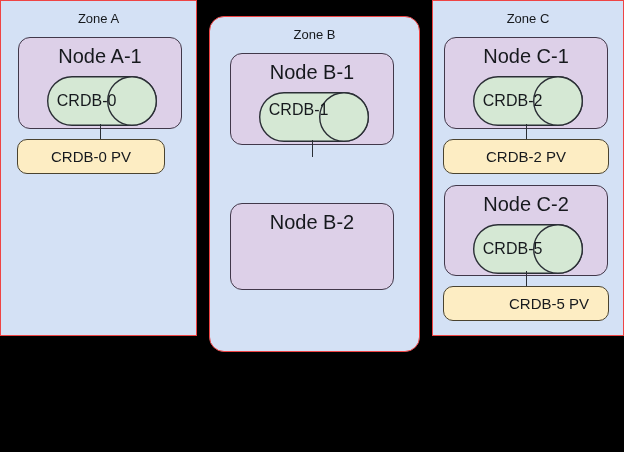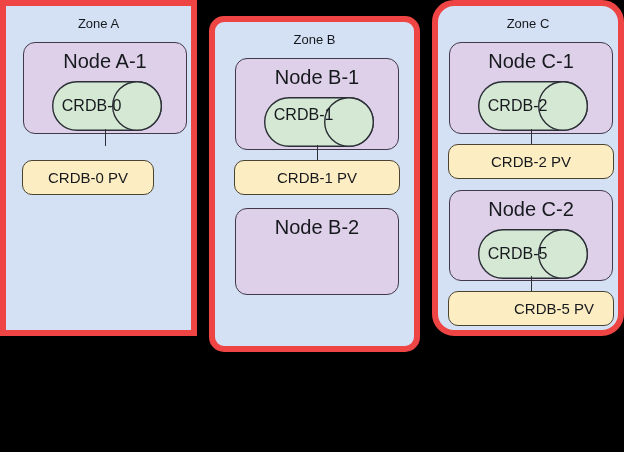--- a/index.html
+++ b/index.html
@@ -15,21 +15,21 @@
     background: #000000;
     overflow: hidden;
     font-family: "Liberation Sans", sans-serif;
     -webkit-font-smoothing: antialiased;
   }
 
   
   .zone {
     position: absolute;
     background: #d4e1f5;
-    border: 6px solid #ef4444;
+    border: 1px solid #ef4444;
     box-sizing: border-box;
   }
   .zone-title {
     position: absolute;
     left: 0;
     right: 0;
     top: 10px;
     text-align: center;
     font-size: 13px;
     color: #16191d;
@@ -119,21 +119,21 @@
         <svg width="110" height="50" viewBox="0 0 110 50" aria-hidden="true">
           <path d="M25,0.7 H85 A24.3,24.3 0 0 1 85,49.3 H25 A24.3,24.3 0 0 1 25,0.7 Z" fill="#d5e8d4" stroke="#2b2f36" stroke-width="1.4"></path>
           <ellipse cx="85" cy="25" rx="24.3" ry="24.3" fill="#d5e8d4" stroke="#2b2f36" stroke-width="1.4"></ellipse>
         </svg>
         <div class="cyl-label">CRDB-0</div>
       </div>
     </div>
 
     <div class="connector" style="left:99px; top:123px; height:17px;"></div>
 
-    <div class="pv" style="left:16px; top:138px; width:132px; height:35px;margin-top:16px;">
+    <div class="pv" style="left:16px; top:138px; width:148px; height:35px;">
       <span class="pv-label">CRDB-0 PV</span>
     </div>
   </div>
 
   <div class="zone" style="left:209px; top:16px; width:211px; height:336px;border-radius:15px;">
     <div class="zone-title">Zone B</div>
 
     <div class="node" style="left:20px; top:36px; width:164px; height:92px;">
       <div class="node-title">Node B-1</div>
 
@@ -141,30 +141,27 @@
         <svg width="110" height="50" viewBox="0 0 110 50" aria-hidden="true">
           <path d="M25,0.7 H85 A24.3,24.3 0 0 1 85,49.3 H25 A24.3,24.3 0 0 1 25,0.7 Z" fill="#d5e8d4" stroke="#2b2f36" stroke-width="1.4"></path>
           <ellipse cx="85" cy="25" rx="24.3" ry="24.3" fill="#d5e8d4" stroke="#2b2f36" stroke-width="1.4"></ellipse>
         </svg>
         <div class="cyl-label">CRDB-1</div>
       </div>
     </div>
 
     <div class="connector" style="left:102px; top:123px; height:17px;"></div>
 
-    <div class="pv" style="left:19px; top:138px; width:166px; height:35px;">
-      <span class="pv-label">CRDB-1 PV</span>
-    </div>
 
     <div class="node" style="left:20px; top:186px; width:164px; height:87px;">
       <div class="node-title">Node B-2</div>
     </div>
   </div>
 
-  <div class="zone" style="left:432px; top:0px; width:192px; height:336px;border-radius:22px;">
+  <div class="zone" style="left:432px; top:0px; width:192px; height:336px;">
     <div class="zone-title">Zone C</div>
 
     <div class="node" style="left:11px; top:36px; width:164px; height:92px;">
       <div class="node-title">Node C-1</div>
 
       <div class="cyl" style="left:28px; top:38px; width:110px; height:50px;">
         <svg width="110" height="50" viewBox="0 0 110 50" aria-hidden="true">
           <path d="M25,0.7 H85 A24.3,24.3 0 0 1 85,49.3 H25 A24.3,24.3 0 0 1 25,0.7 Z" fill="#d5e8d4" stroke="#2b2f36" stroke-width="1.4"></path>
           <ellipse cx="85" cy="25" rx="24.3" ry="24.3" fill="#d5e8d4" stroke="#2b2f36" stroke-width="1.4"></ellipse>
         </svg>

